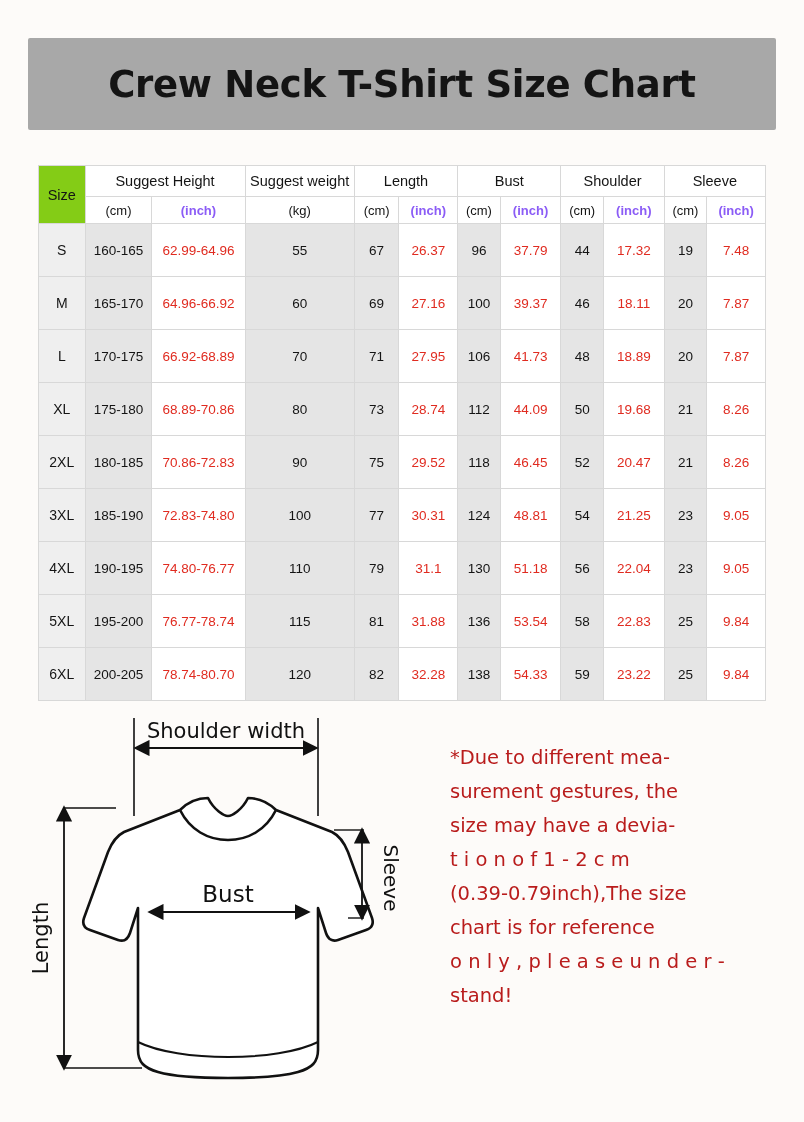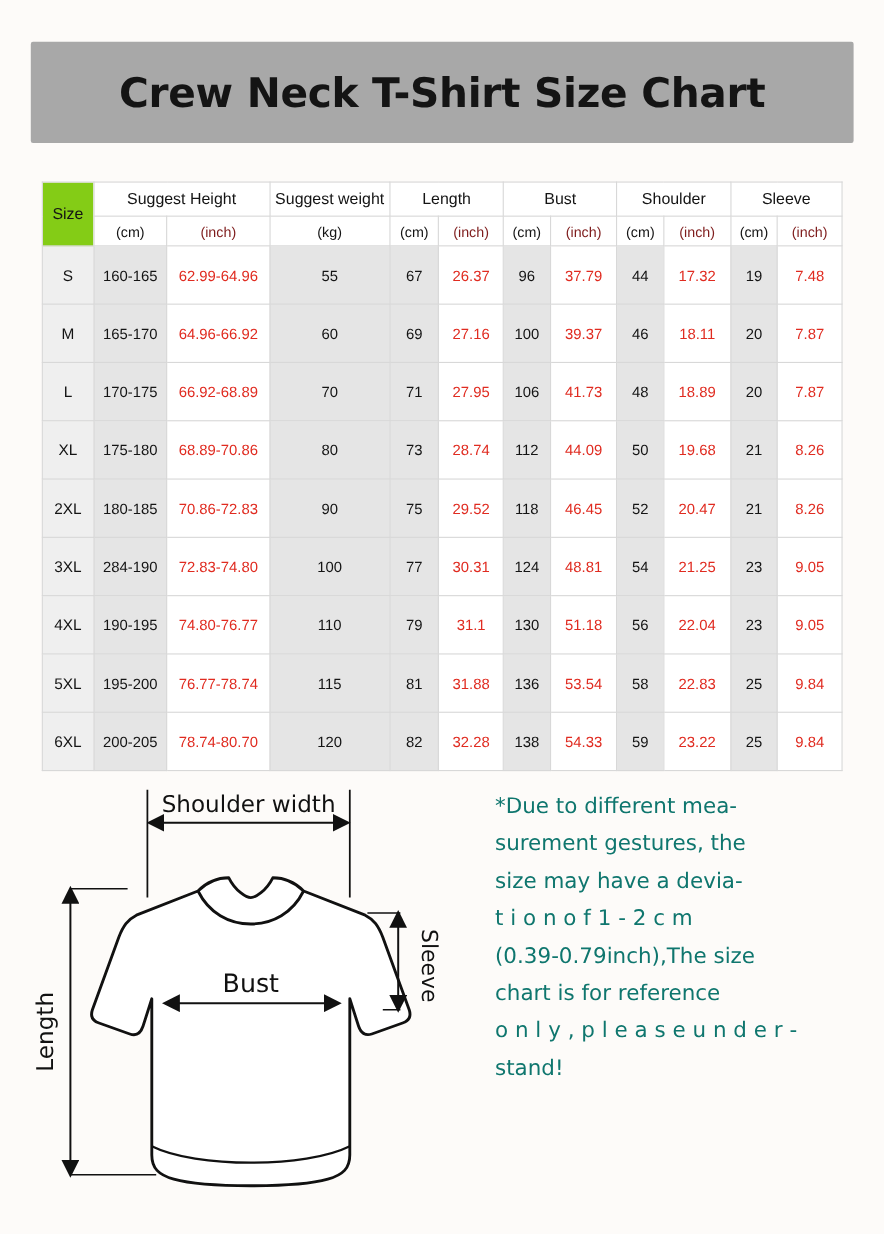--- a/index.html
+++ b/index.html
@@ -63,21 +63,22 @@
     color: #141414;
     background: #ffffff;
   }
   .hdr-unit {
     height: 26px;
     font-size: 13px;
     background: #ffffff;
     color: #141414;
   }
   .hdr-unit.inch {
-    color: #7f1d1d;
+    color: #8b5cf6;
+    font-weight: bold;
   }
   .size-col {
     background: #efefef;
     font-size: 14px;
     font-weight: bold;
     color: #141414;
   }
   .size-head {
     background: #84cc16;
     font-size: 14.5px;
@@ -104,26 +105,26 @@
   .diagram {
     position: absolute;
     left: 18px;
     top: 690px;
     width: 420px;
     height: 420px;
   }
   .note {
     position: absolute;
     left: 450px;
-    top: 716px;
+    top: 741px;
     width: 330px;
     font-family: "DejaVu Sans", sans-serif;
     font-size: 19.5px;
     line-height: 34px;
-    color: #0f766e;
+    color: #b91c1c;
   }
   .note p { margin: 0; }
 </style>
 </head>
 <body>
 
 <div class="title-banner">
   <div class="title-text">Crew Neck T-Shirt Size Chart</div>
 </div>
 
@@ -232,21 +233,21 @@
         <td class="inchv">29.52</td>
         <td class="cm">118</td>
         <td class="inchv">46.45</td>
         <td class="cm">52</td>
         <td class="inchv">20.47</td>
         <td class="cm">21</td>
         <td class="inchv">8.26</td>
       </tr>
       <tr>
         <td class="size-col">3XL</td>
-        <td class="cm wide">284-190</td>
+        <td class="cm wide">185-190</td>
         <td class="inchv wide">72.83-74.80</td>
         <td class="cm">100</td>
         <td class="cm">77</td>
         <td class="inchv">30.31</td>
         <td class="cm">124</td>
         <td class="inchv">48.81</td>
         <td class="cm">54</td>
         <td class="inchv">21.25</td>
         <td class="cm">23</td>
         <td class="inchv">9.05</td>

